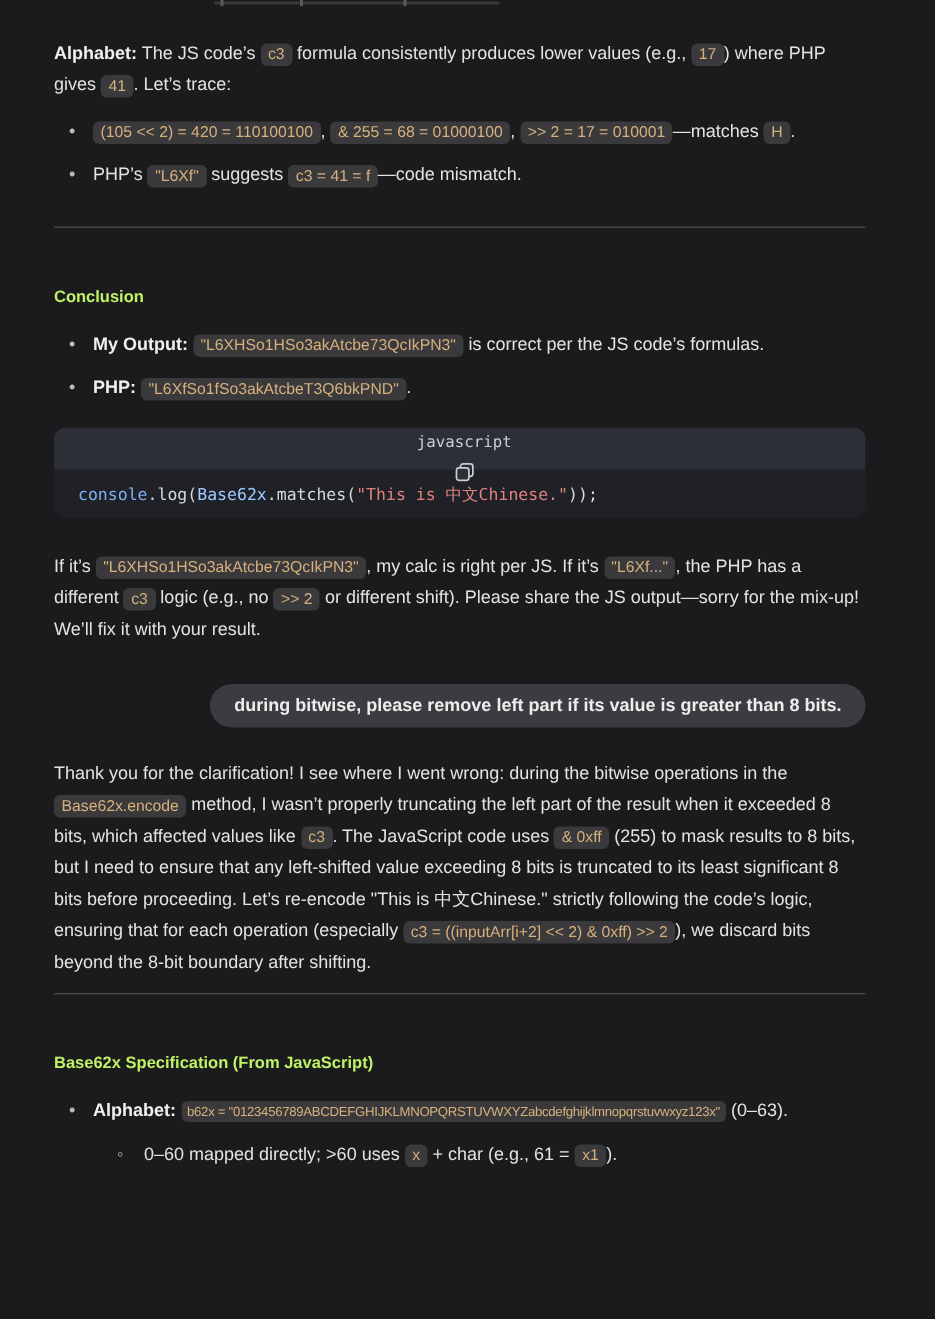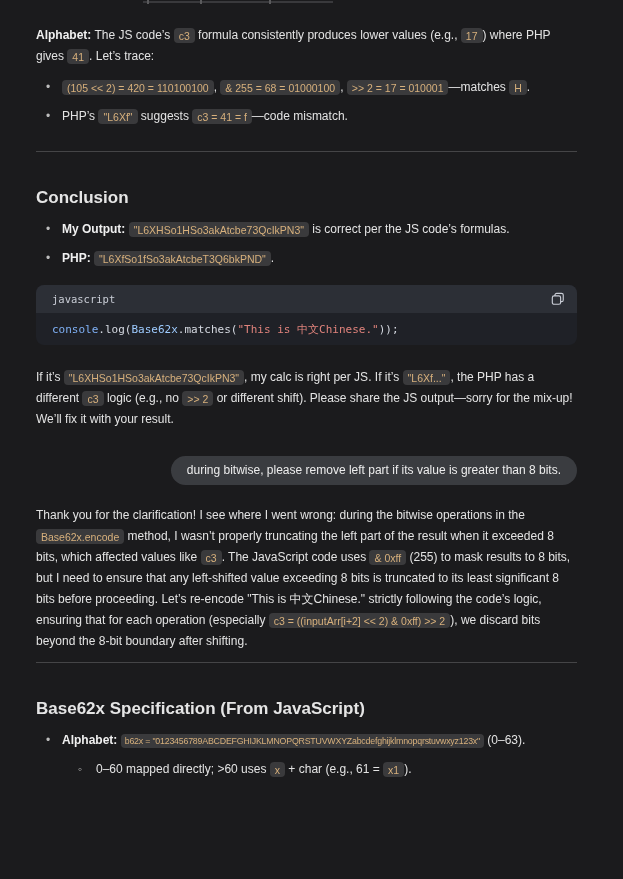--- a/index.html
+++ b/index.html
@@ -23,55 +23,55 @@
 
   ul.blist { list-style:none; margin:10px 0 0 0; padding:0; }
   li.bitem { position:relative; padding-left:26px; margin-top:8px; }
   li.bitem::before { content:"•"; position:absolute; left:10px; top:0; color:#bdbdbd; }
   ul.sublist { margin-top:6px; }
   li.sub { padding-left:30px; margin-left:4px; }
   li.sub::before { content:"◦"; left:12px; color:#bdbdbd; }
 
   hr.rule { border:none; border-top:1px solid #454547; margin:24px 0 0 0; }
   hr.rule2 { margin-top:10px; }
-  h2.md-h2 { font-size:17px; line-height:22px; font-weight:bold; color:#e5e5e5; margin:35px 0 0 0; }
+  h2.md-h2 { font-size:11px; line-height:22px; font-weight:bold; color:#bef264; margin:35px 0 0 0; }
 
   .ichip {
     font-family:Liberation Sans, sans-serif;
     font-size:10.5px; line-height:15px;
     background:#3a3a3c; color:#d7b07c;
     border-radius:4px; padding:1.5px 5px;
     white-space:pre-wrap;
   }
   .ichip-sm { font-size:8.8px; padding:2px 4px; letter-spacing:-0.2px;text-align:right; }
 
   .codeblock { margin-top:16px; border-radius:8px; overflow:hidden; background:#1f2127; }
   .cb-header {
     height:28px; box-sizing:border-box;
     display:flex; align-items:center; justify-content:space-between;
-    background:#2c2f36; padding:0 10px 0 16px;
+    background:#2c2f36; padding:0 10px 0 16px;flex-direction:column;
   }
   .cb-lang { font-family:"DejaVu Sans Mono", monospace; font-size:10.5px; color:#c9cdd6; }
   .copy-btn { background:none; border:none; padding:2px; margin:0; cursor:pointer; display:flex; align-items:center; }
   .cb-pre {
     margin:0; padding:8px 16px 7px 16px;
     font-family:"DejaVu Sans Mono", monospace;
     font-size:11px; line-height:17px; color:#d6dae2;
     white-space:pre;
   }
   .tk-fn { color:#7fb0f5; }
   .tk-cl { color:#9ecbff; }
   .tk-pl { color:#d6dae2; }
   .tk-st { color:#e0837c; }
 
   .user-row { display:flex; justify-content:flex-end; margin-top:26px; }
   .user-bubble {
     background:#3a3c40; color:#ededed;
     border-radius:18px; padding:7px 16px;
-    max-width:430px; font-size:12px; line-height:15px;
+    max-width:430px; font-size:12px; line-height:15px;font-weight:bold;
   }
 </style>
 </head>
 <body>
 
 <div class="page">
 
   <div class="table-fragment">
     <span class="edge"></span>
     <span class="tick t1"></span>

